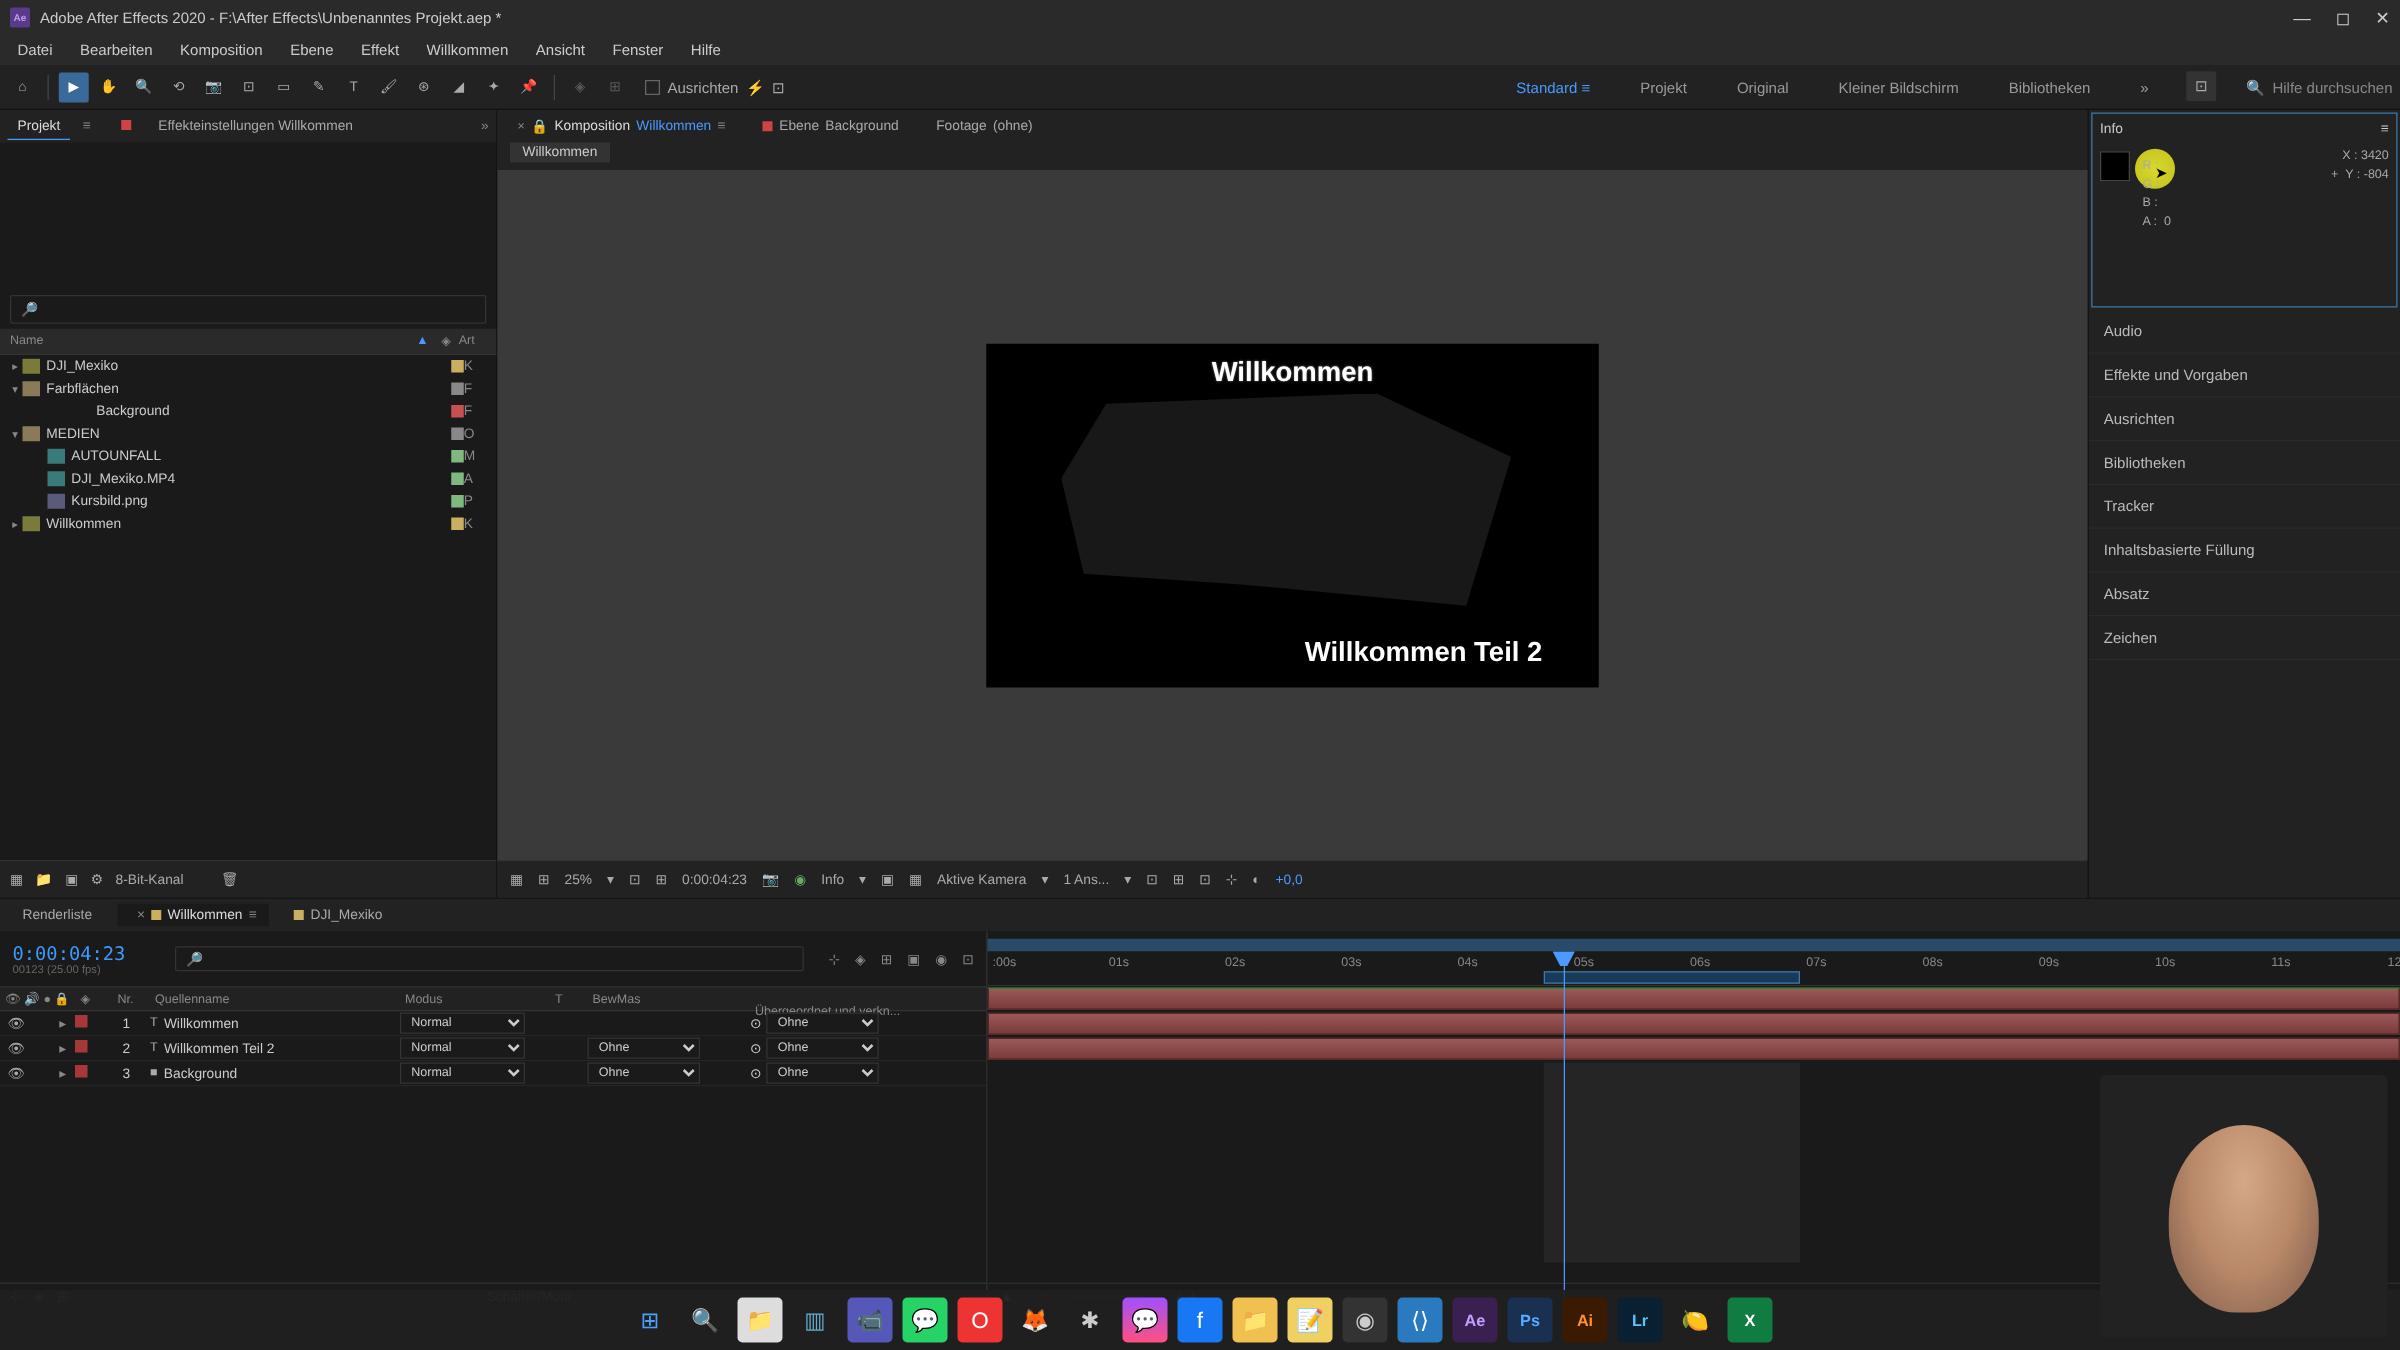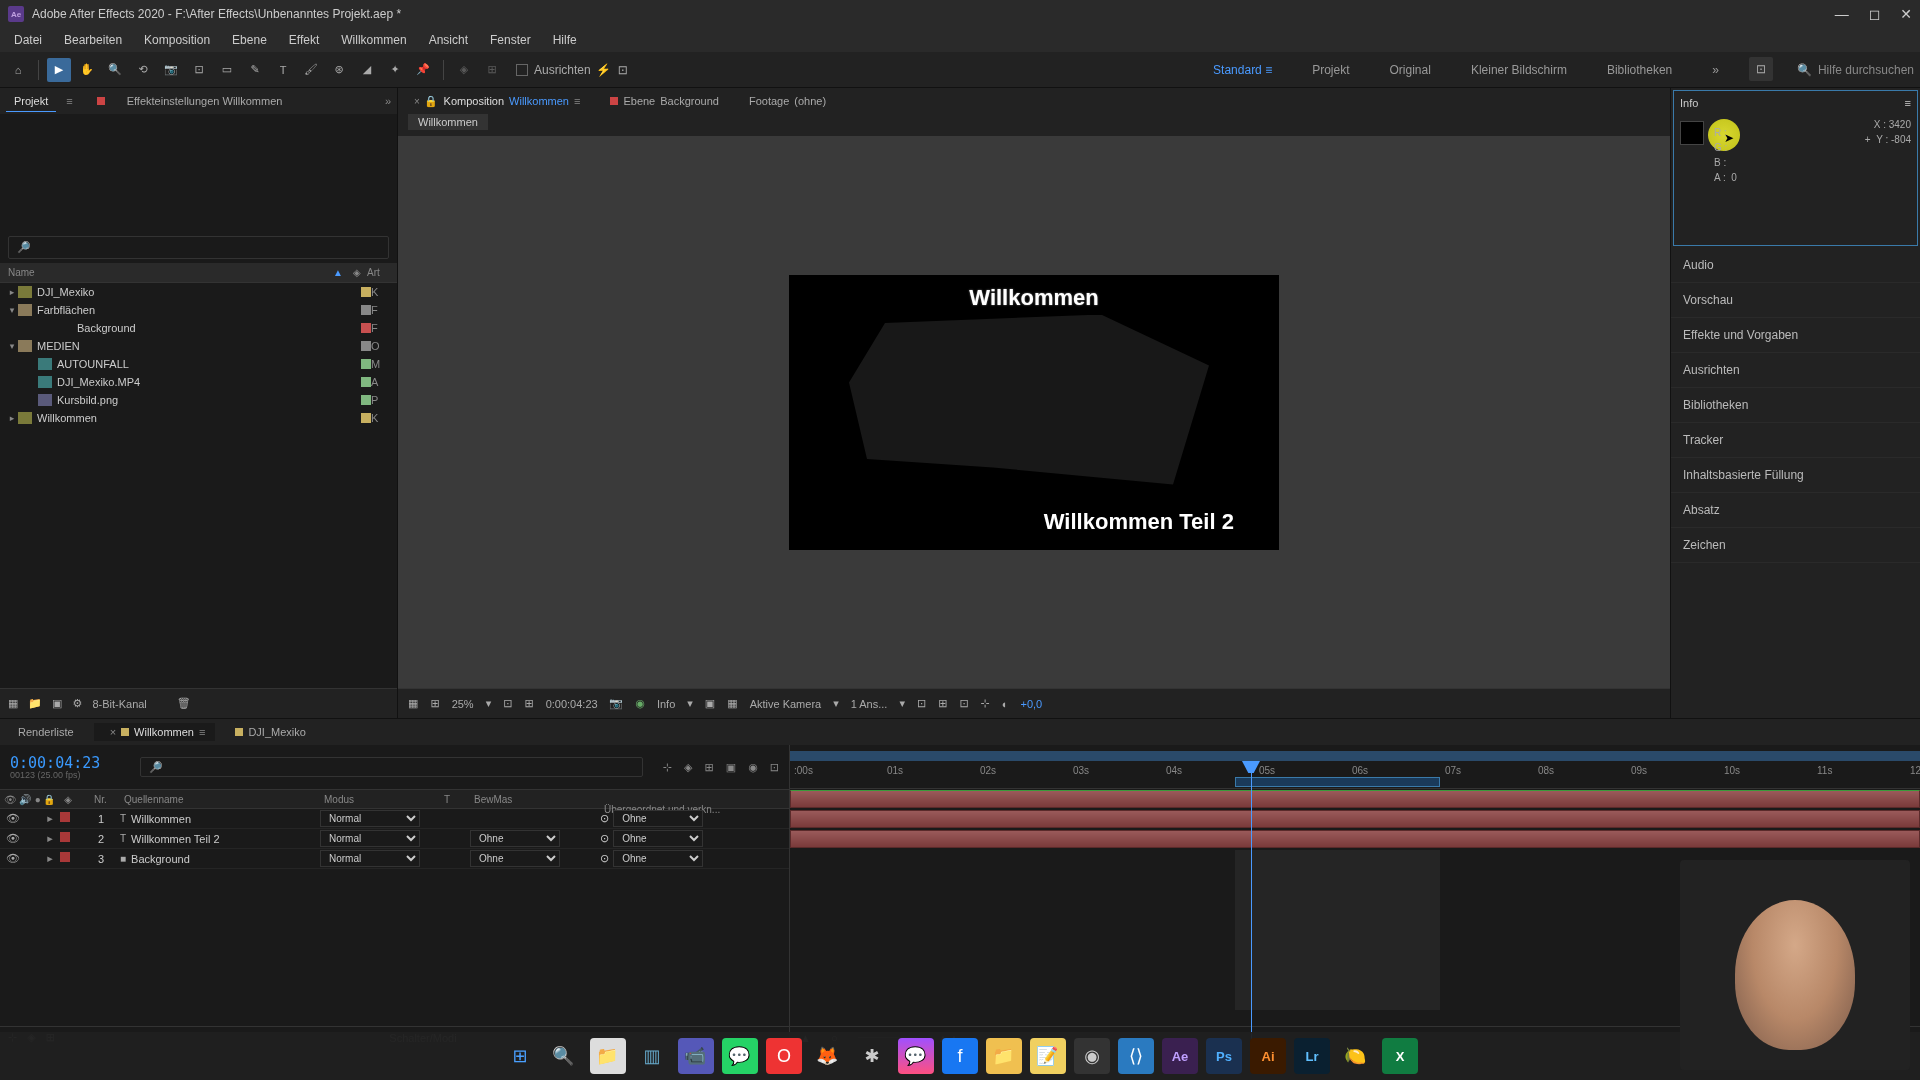--- a/index.html
+++ b/index.html
@@ -379,21 +379,20 @@
           <div><span>A :</span>&nbsp;&nbsp;<span>0</span></div>
         </div>
         <div class="coords">
           <div><span>X :</span> <span>3420</span></div>
           <div><span>+</span>&nbsp;&nbsp;<span>Y :</span> <span>-804</span></div>
         </div>
       </div>
     </div>
     <div id="side-panels">
         <div class="side-item">Audio</div>
-        <div class="side-item">Vorschau</div>
         <div class="side-item">Effekte und Vorgaben</div>
         <div class="side-item">Ausrichten</div>
         <div class="side-item">Bibliotheken</div>
         <div class="side-item">Tracker</div>
         <div class="side-item">Inhaltsbasierte Füllung</div>
         <div class="side-item">Absatz</div>
         <div class="side-item">Zeichen</div>
       </div>
   </div>
 </div>

